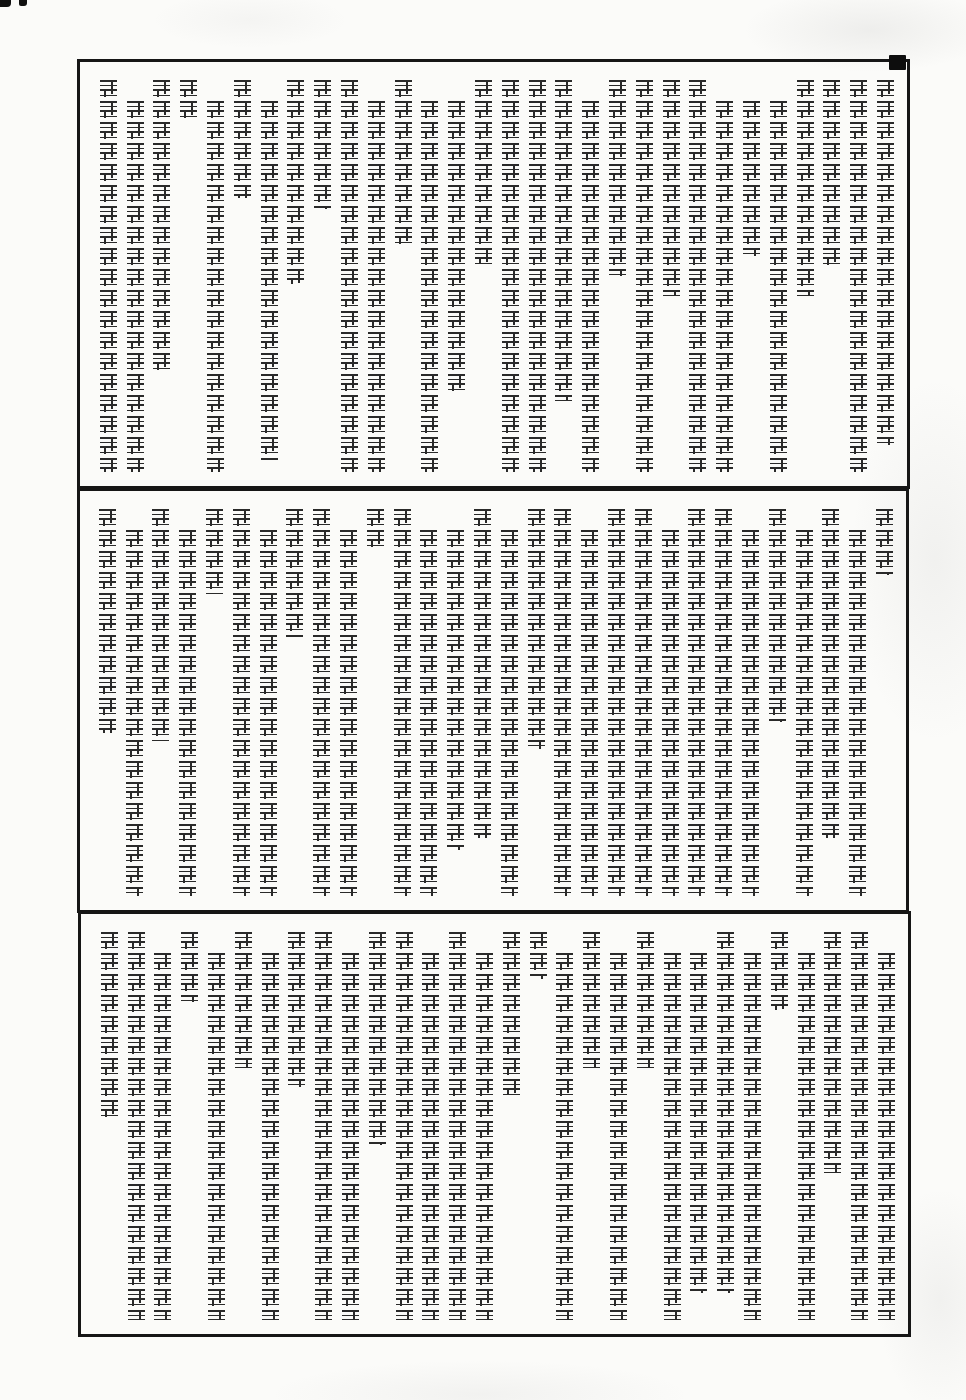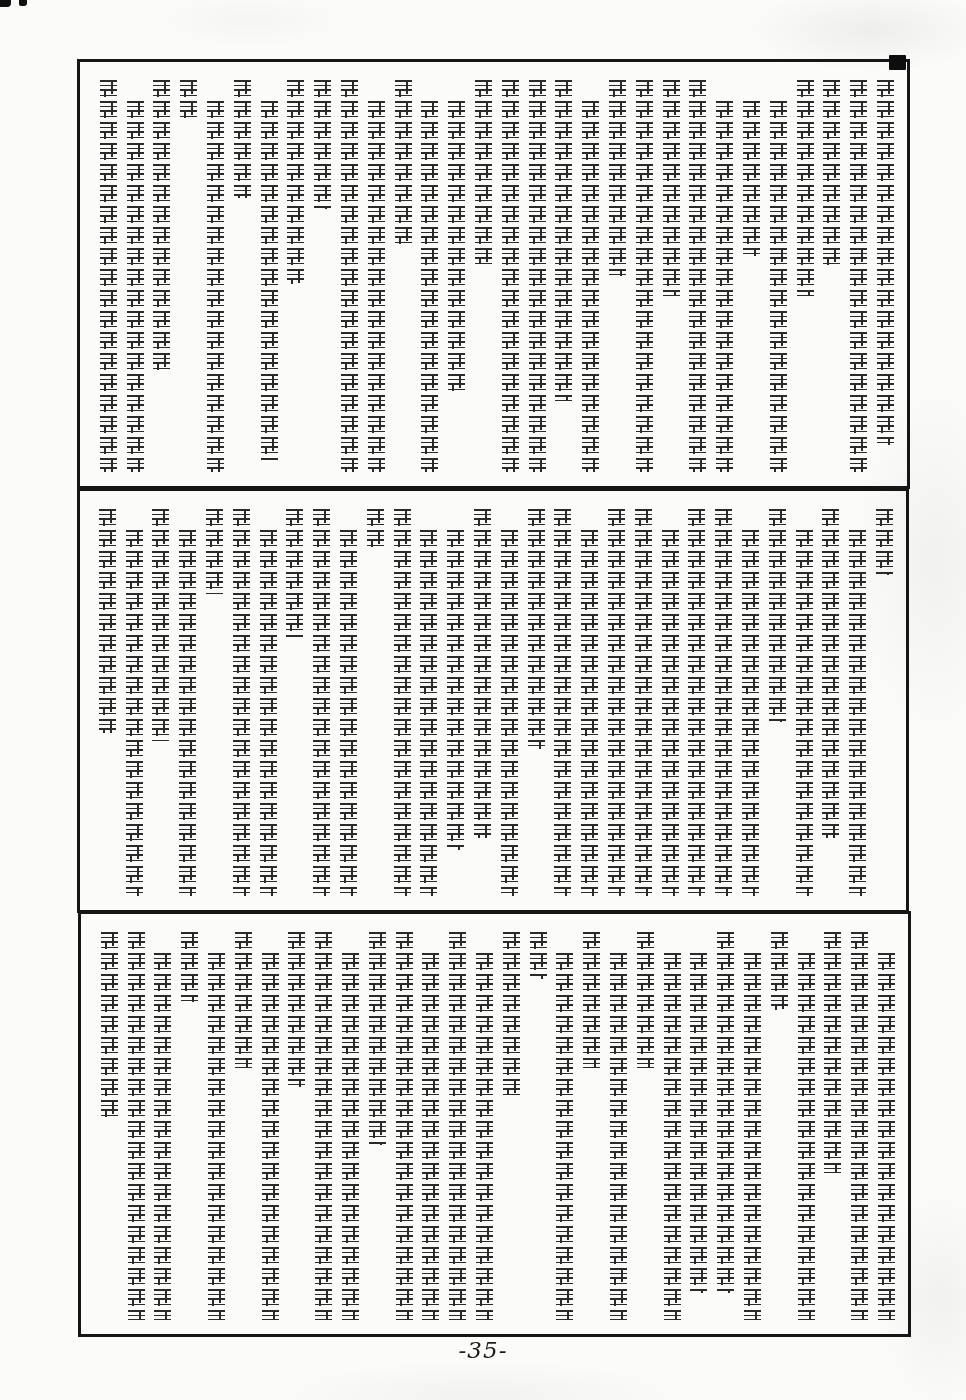--- a/index.html
+++ b/index.html
@@ -162,15 +162,14 @@
         <div class="tcol" style="margin-top: 21px; height: calc(100% - 21px);"></div>
         <div class="tcol" style="margin-top: 0px; height: calc(35% + 0px);"></div>
         <div class="tcol" style="margin-top: 21px; height: calc(100% - 21px);"></div>
         <div class="tcol" style="margin-top: 0px; height: calc(18% + 0px);"></div>
         <div class="tcol" style="margin-top: 21px; height: calc(100% - 21px);"></div>
         <div class="tcol" style="margin-top: 0px; height: calc(100% + 0px);"></div>
         <div class="tcol" style="margin-top: 0px; height: calc(48% + 0px);"></div>
       </div>
   </div>
 
-  <div class="page-number">-35-</div>
 
 </div>
 
 </body></html>

